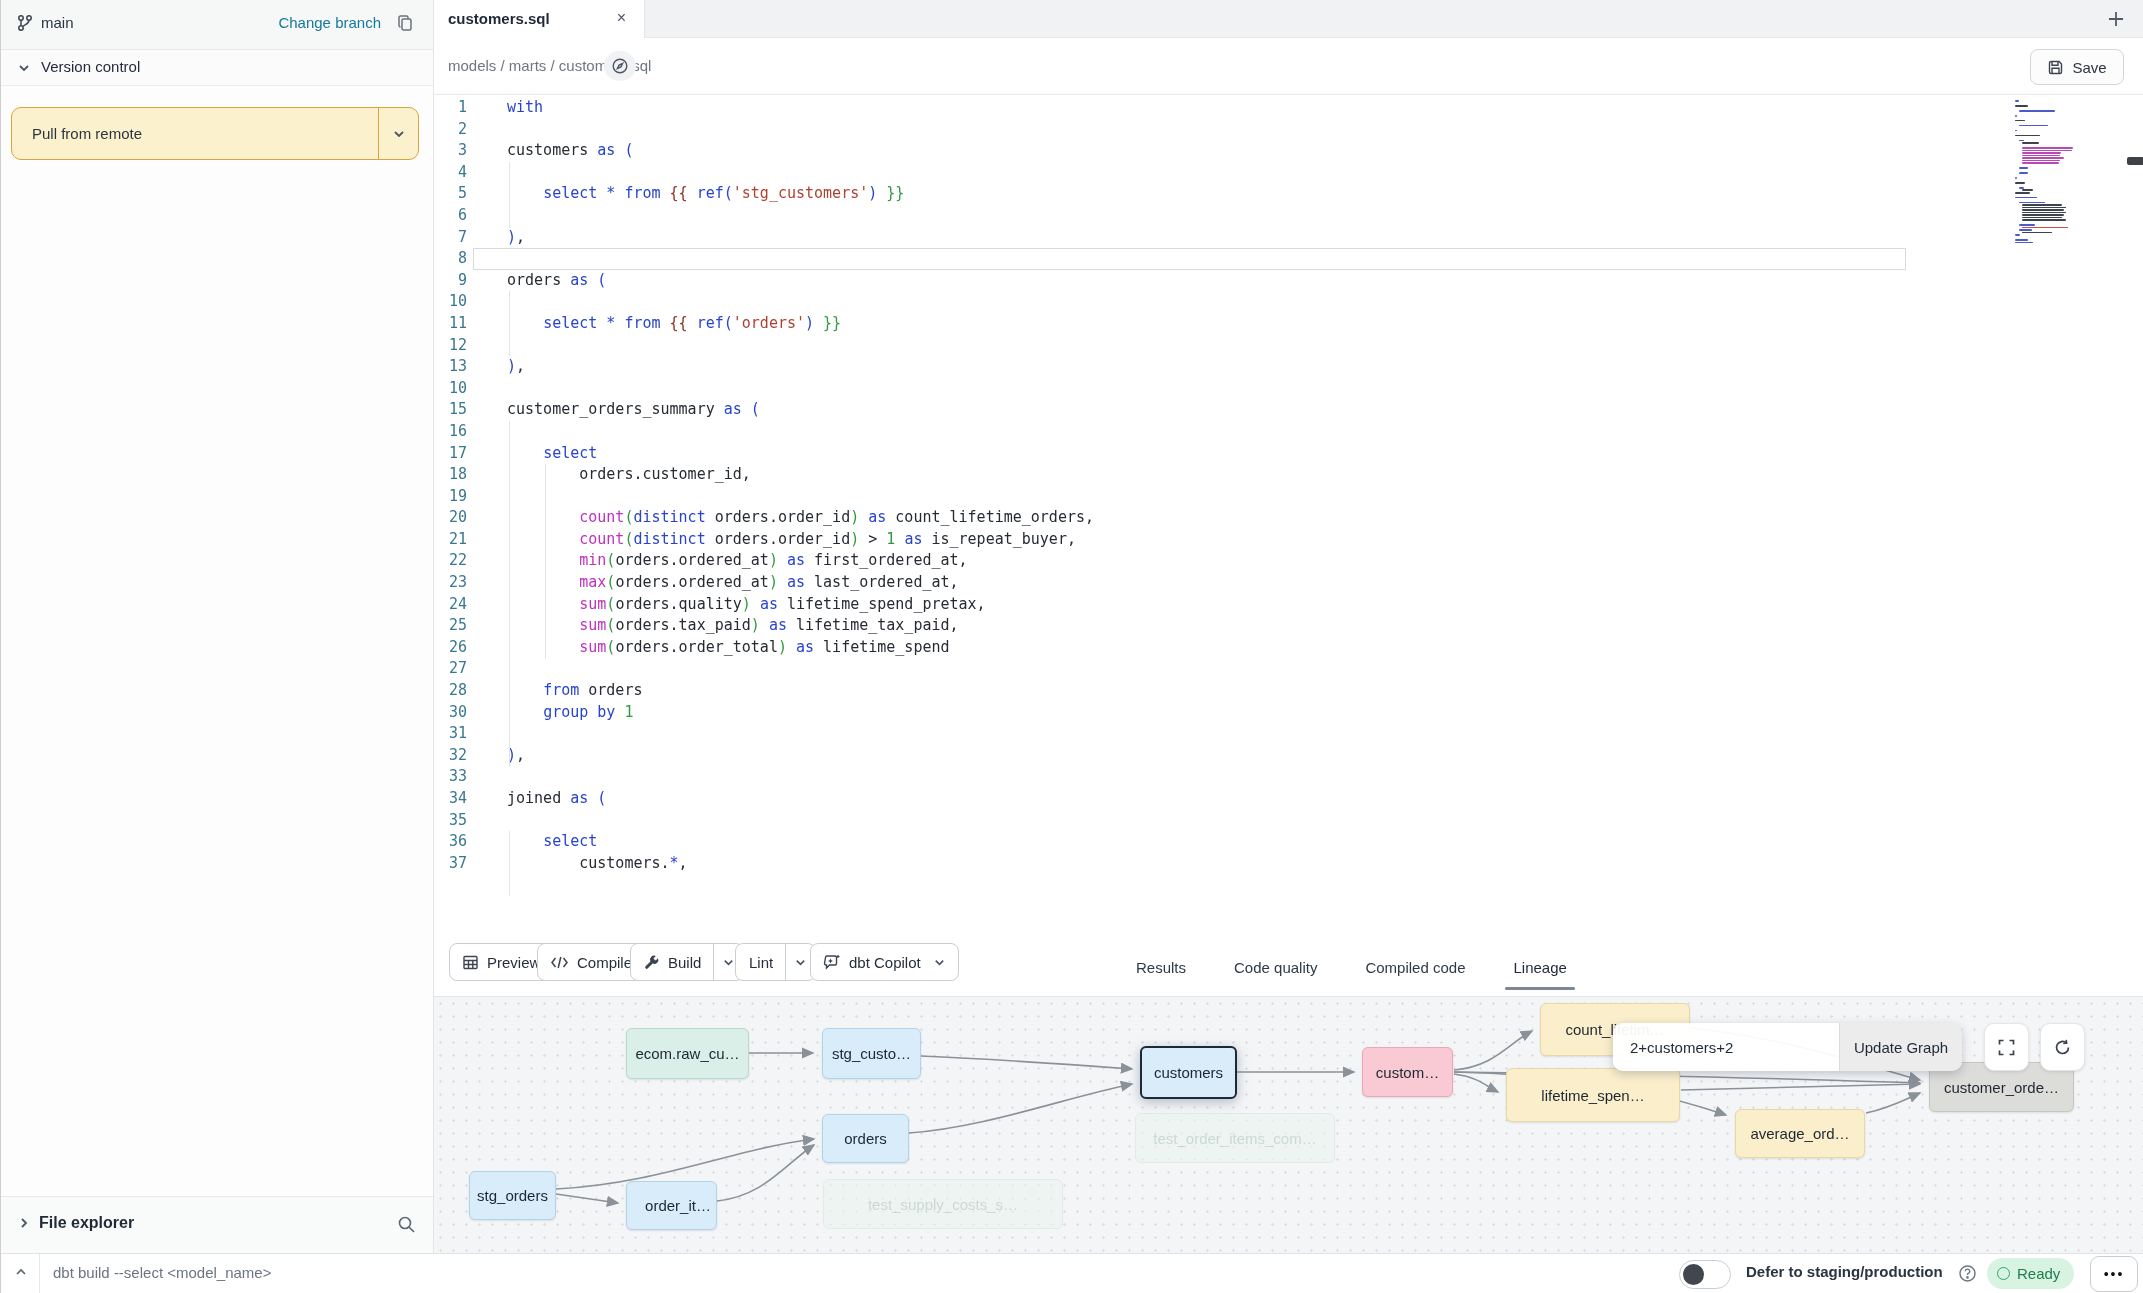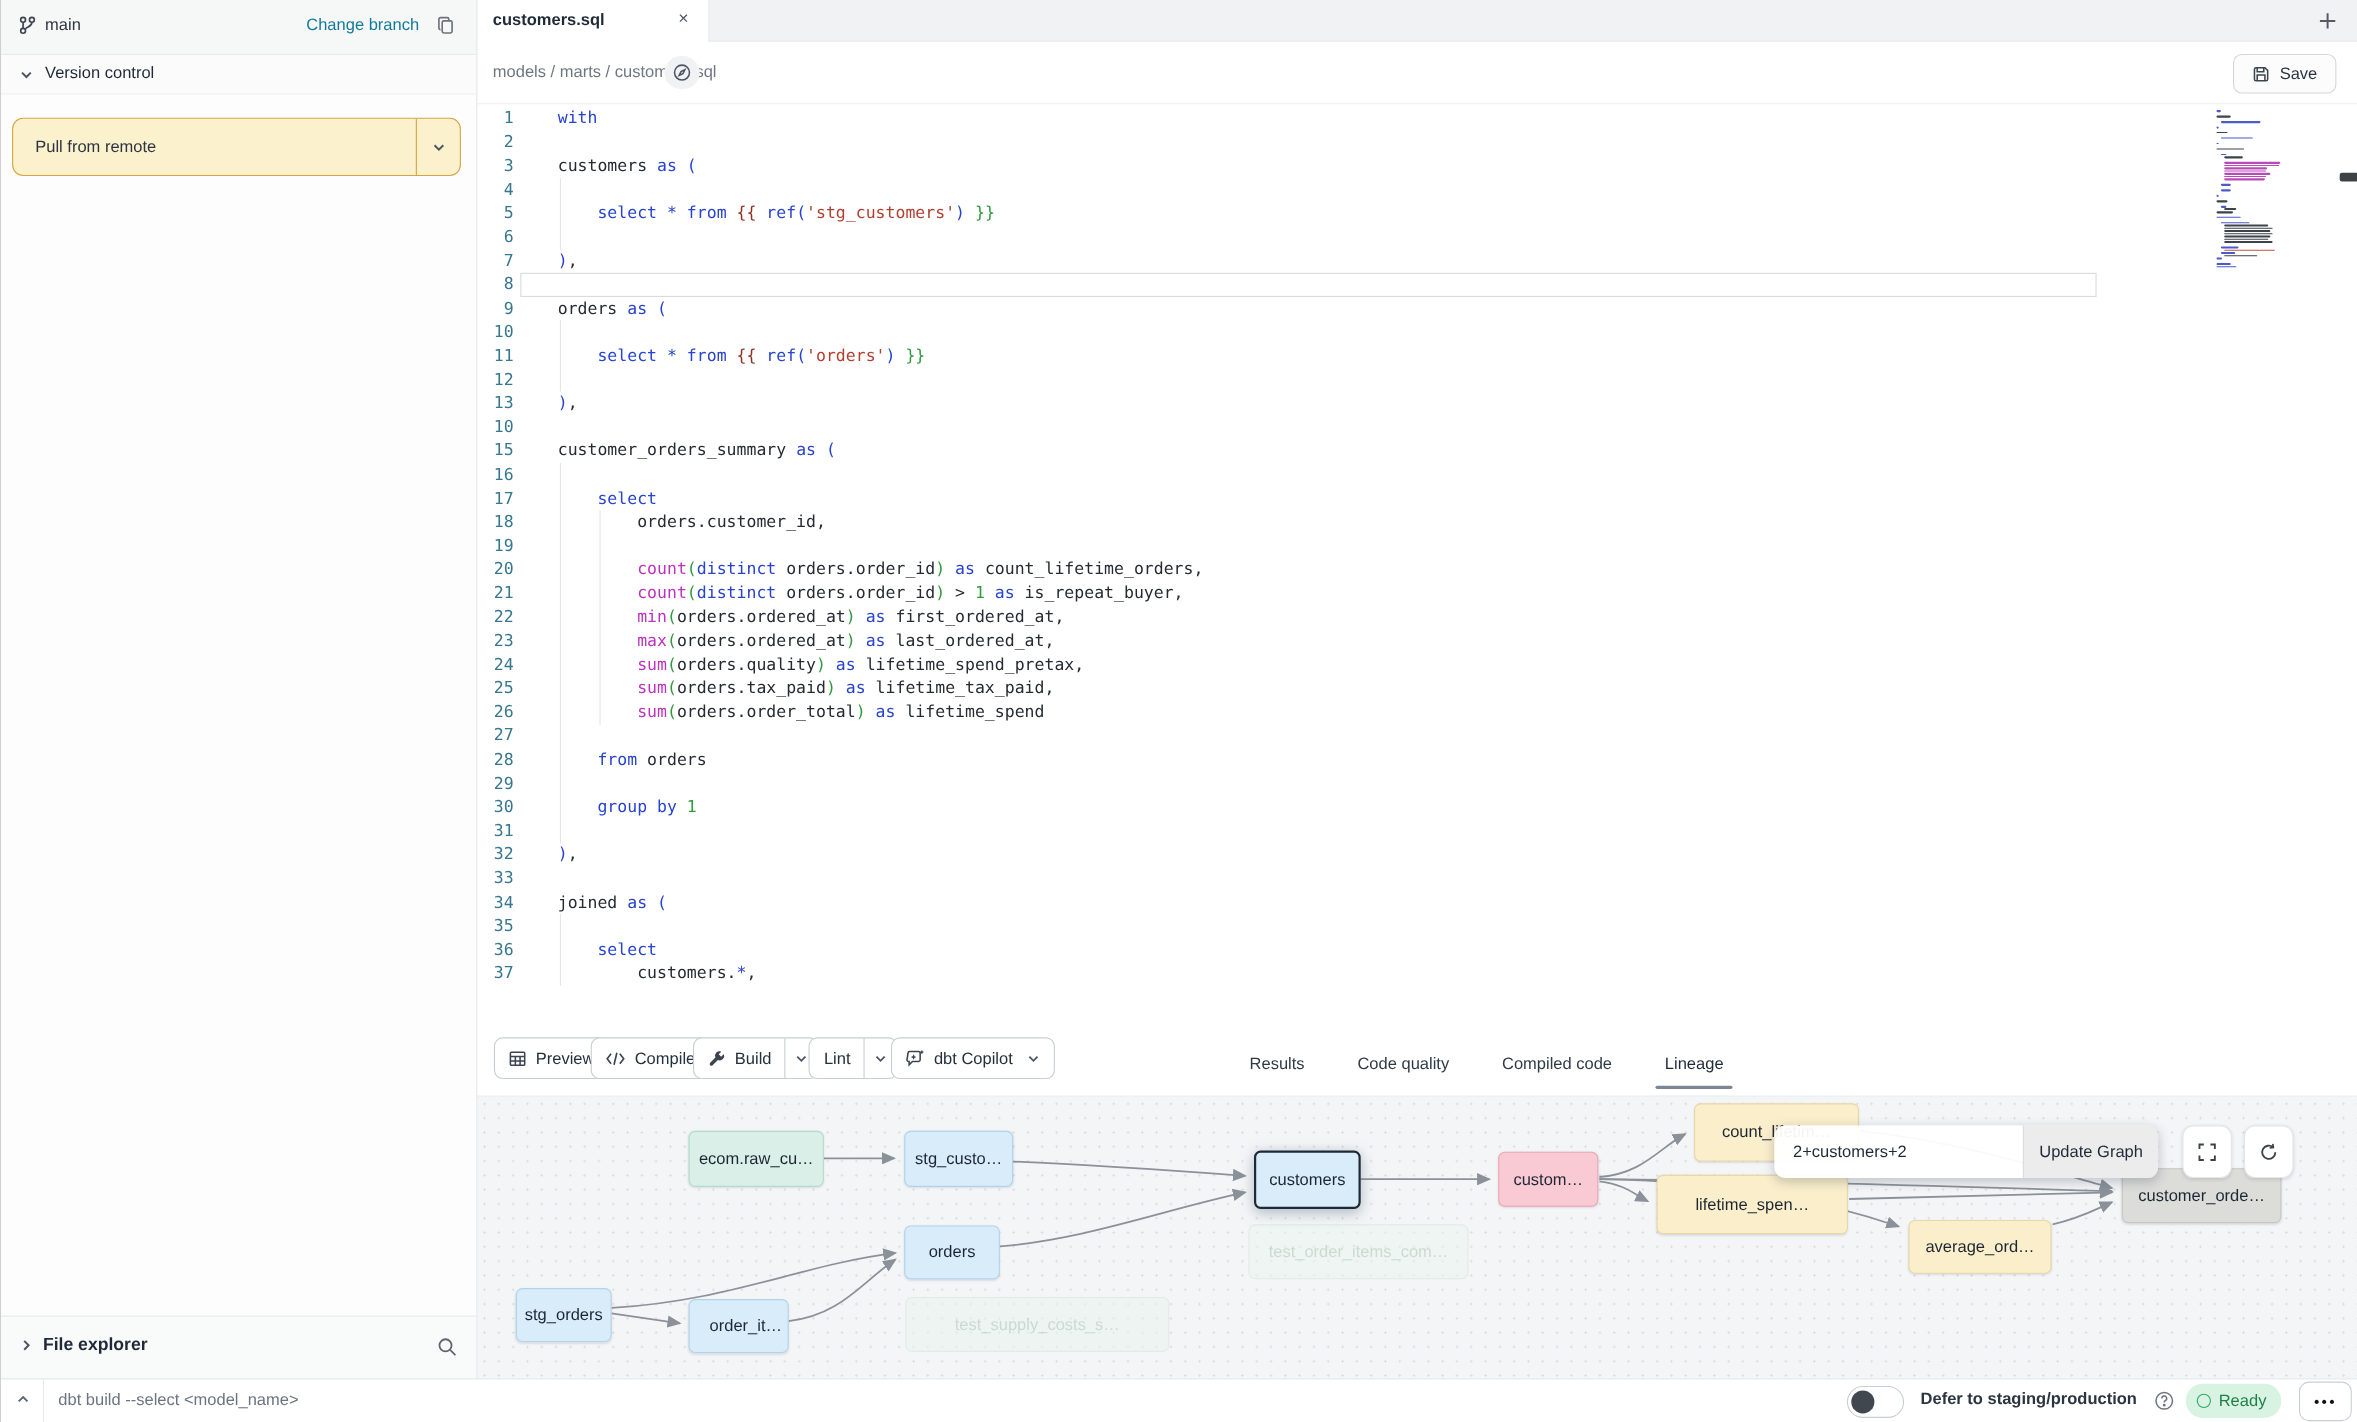--- a/index.html
+++ b/index.html
@@ -210,21 +210,20 @@
         <div class="code-line"><span class="gutter">19</span><span class="code-text"></span></div>
         <div class="code-line"><span class="gutter">20</span><span class="code-text"><span class="tk-d">        </span><span class="tk-f">count</span><span class="tk-g">(</span><span class="tk-k">distinct</span><span class="tk-d"> orders.order_id</span><span class="tk-g">)</span><span class="tk-d"> </span><span class="tk-k">as</span><span class="tk-d"> count_lifetime_orders,</span></span></div>
         <div class="code-line"><span class="gutter">21</span><span class="code-text"><span class="tk-d">        </span><span class="tk-f">count</span><span class="tk-g">(</span><span class="tk-k">distinct</span><span class="tk-d"> orders.order_id</span><span class="tk-g">)</span><span class="tk-d"> &gt; </span><span class="tk-g">1</span><span class="tk-d"> </span><span class="tk-k">as</span><span class="tk-d"> is_repeat_buyer,</span></span></div>
         <div class="code-line"><span class="gutter">22</span><span class="code-text"><span class="tk-d">        </span><span class="tk-f">min</span><span class="tk-g">(</span><span class="tk-d">orders.ordered_at</span><span class="tk-g">)</span><span class="tk-d"> </span><span class="tk-k">as</span><span class="tk-d"> first_ordered_at,</span></span></div>
         <div class="code-line"><span class="gutter">23</span><span class="code-text"><span class="tk-d">        </span><span class="tk-f">max</span><span class="tk-g">(</span><span class="tk-d">orders.ordered_at</span><span class="tk-g">)</span><span class="tk-d"> </span><span class="tk-k">as</span><span class="tk-d"> last_ordered_at,</span></span></div>
         <div class="code-line"><span class="gutter">24</span><span class="code-text"><span class="tk-d">        </span><span class="tk-f">sum</span><span class="tk-g">(</span><span class="tk-d">orders.quality</span><span class="tk-g">)</span><span class="tk-d"> </span><span class="tk-k">as</span><span class="tk-d"> lifetime_spend_pretax,</span></span></div>
         <div class="code-line"><span class="gutter">25</span><span class="code-text"><span class="tk-d">        </span><span class="tk-f">sum</span><span class="tk-g">(</span><span class="tk-d">orders.tax_paid</span><span class="tk-g">)</span><span class="tk-d"> </span><span class="tk-k">as</span><span class="tk-d"> lifetime_tax_paid,</span></span></div>
         <div class="code-line"><span class="gutter">26</span><span class="code-text"><span class="tk-d">        </span><span class="tk-f">sum</span><span class="tk-g">(</span><span class="tk-d">orders.order_total</span><span class="tk-g">)</span><span class="tk-d"> </span><span class="tk-k">as</span><span class="tk-d"> lifetime_spend</span></span></div>
         <div class="code-line"><span class="gutter">27</span><span class="code-text"></span></div>
         <div class="code-line"><span class="gutter">28</span><span class="code-text"><span class="tk-d">    </span><span class="tk-k">from</span><span class="tk-d"> orders</span></span></div>
-        <div class="code-line"><span class="gutter">29</span><span class="code-text"></span></div>
         <div class="code-line"><span class="gutter">30</span><span class="code-text"><span class="tk-d">    </span><span class="tk-k">group by</span><span class="tk-d"> </span><span class="tk-g">1</span></span></div>
         <div class="code-line"><span class="gutter">31</span><span class="code-text"></span></div>
         <div class="code-line"><span class="gutter">32</span><span class="code-text"><span class="tk-p">)</span><span class="tk-d">,</span></span></div>
         <div class="code-line"><span class="gutter">33</span><span class="code-text"></span></div>
         <div class="code-line"><span class="gutter">34</span><span class="code-text"><span class="tk-d">joined </span><span class="tk-k">as</span><span class="tk-d"> </span><span class="tk-p">(</span></span></div>
         <div class="code-line"><span class="gutter">35</span><span class="code-text"></span></div>
         <div class="code-line"><span class="gutter">36</span><span class="code-text"><span class="tk-d">    </span><span class="tk-k">select</span></span></div>
         <div class="code-line"><span class="gutter">37</span><span class="code-text"><span class="tk-d">        customers.</span><span class="tk-k">*</span><span class="tk-d">,</span></span></div>
       </div>
     <div id="guides">

